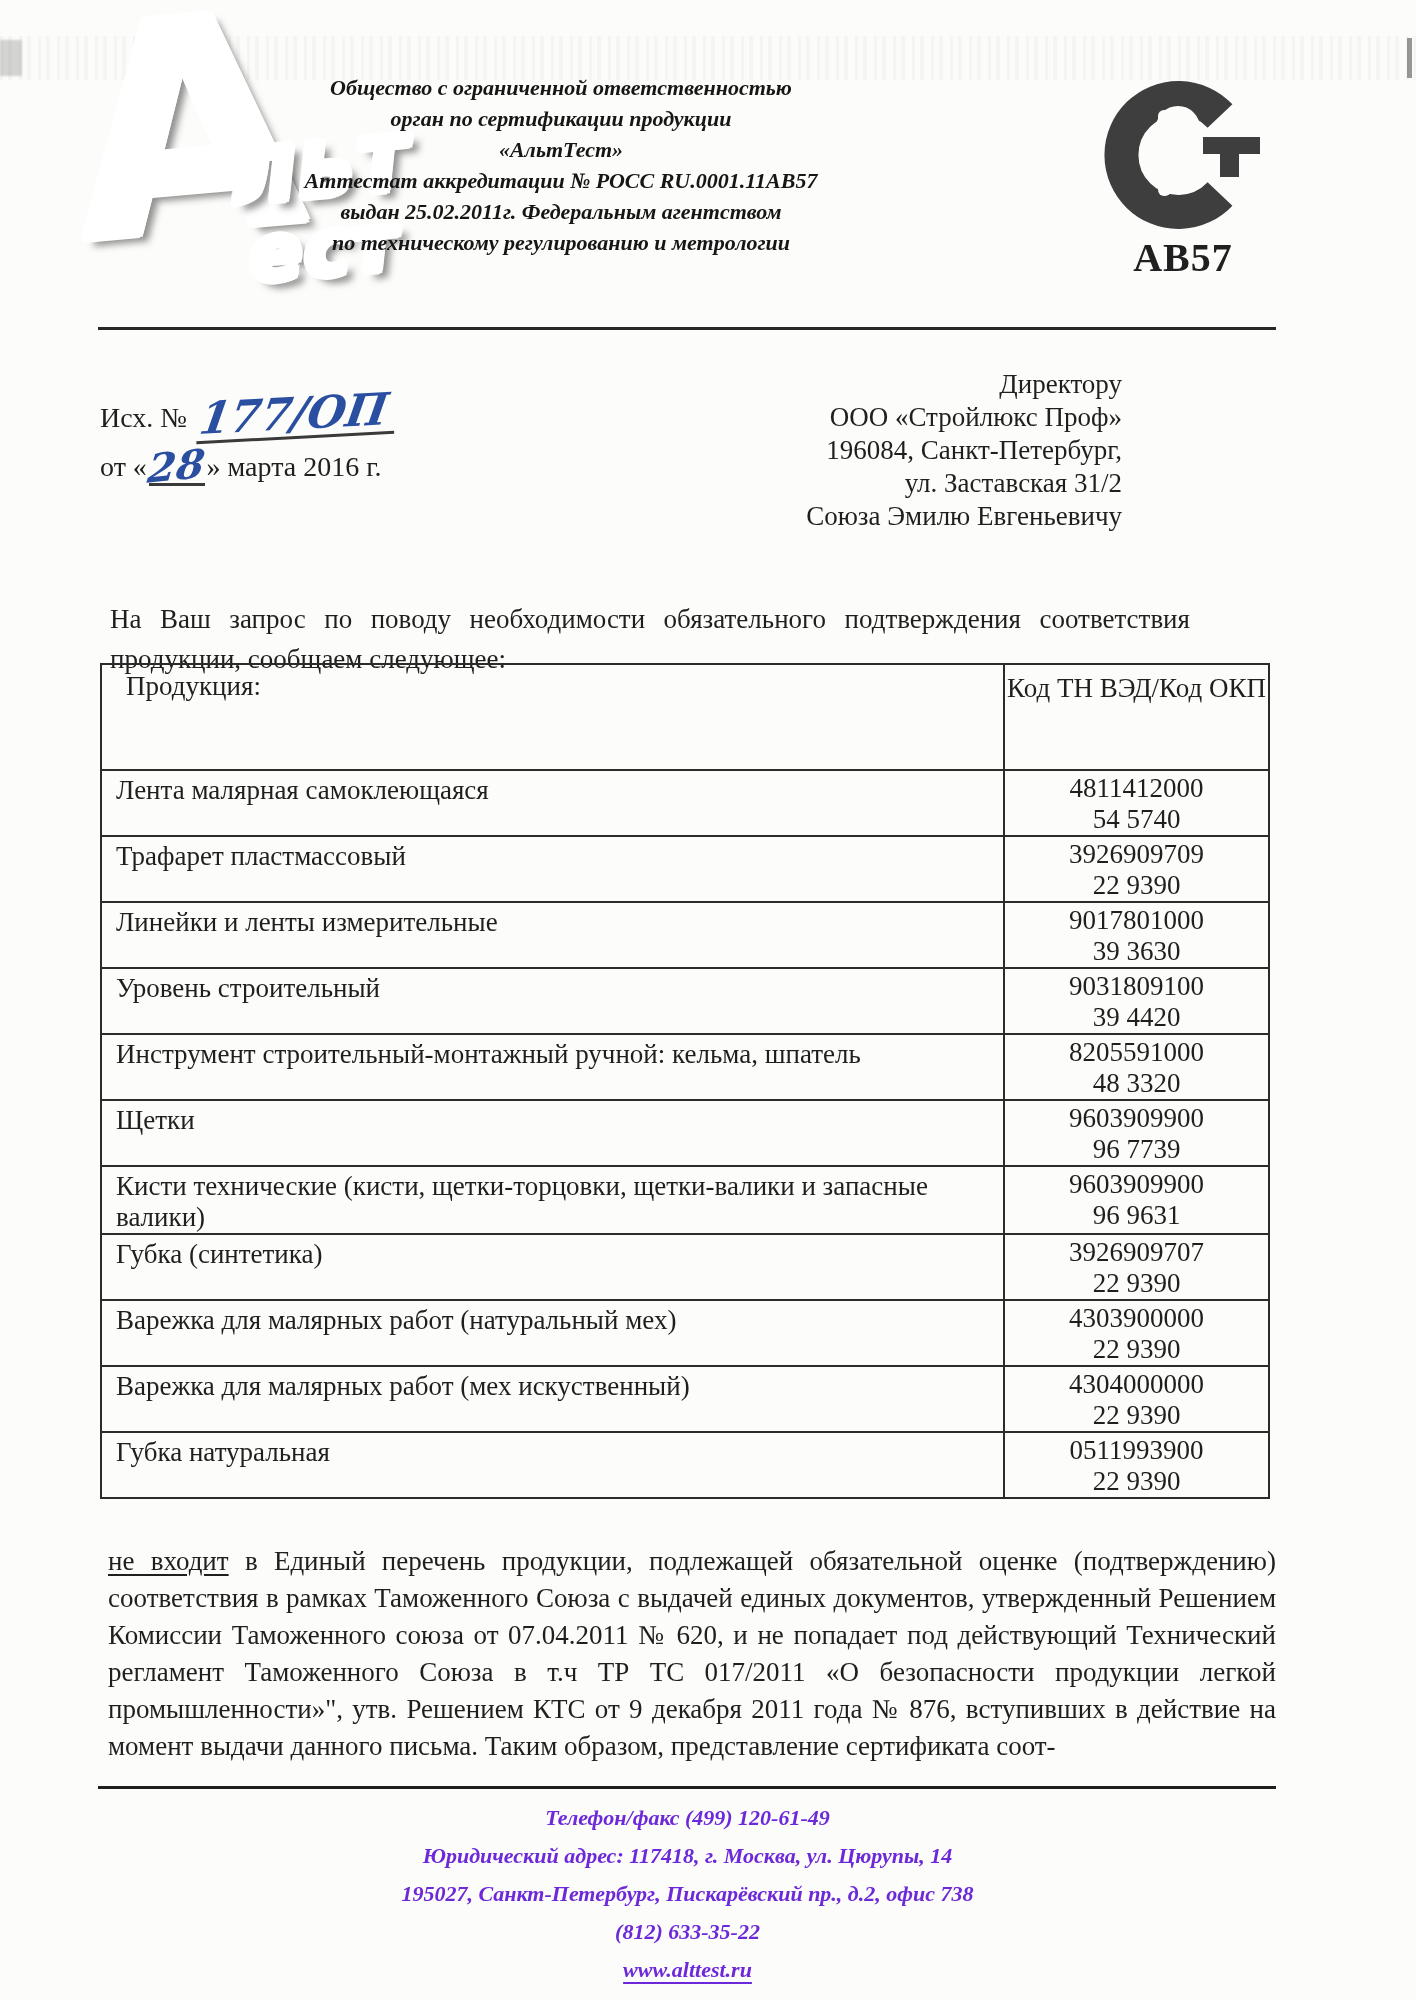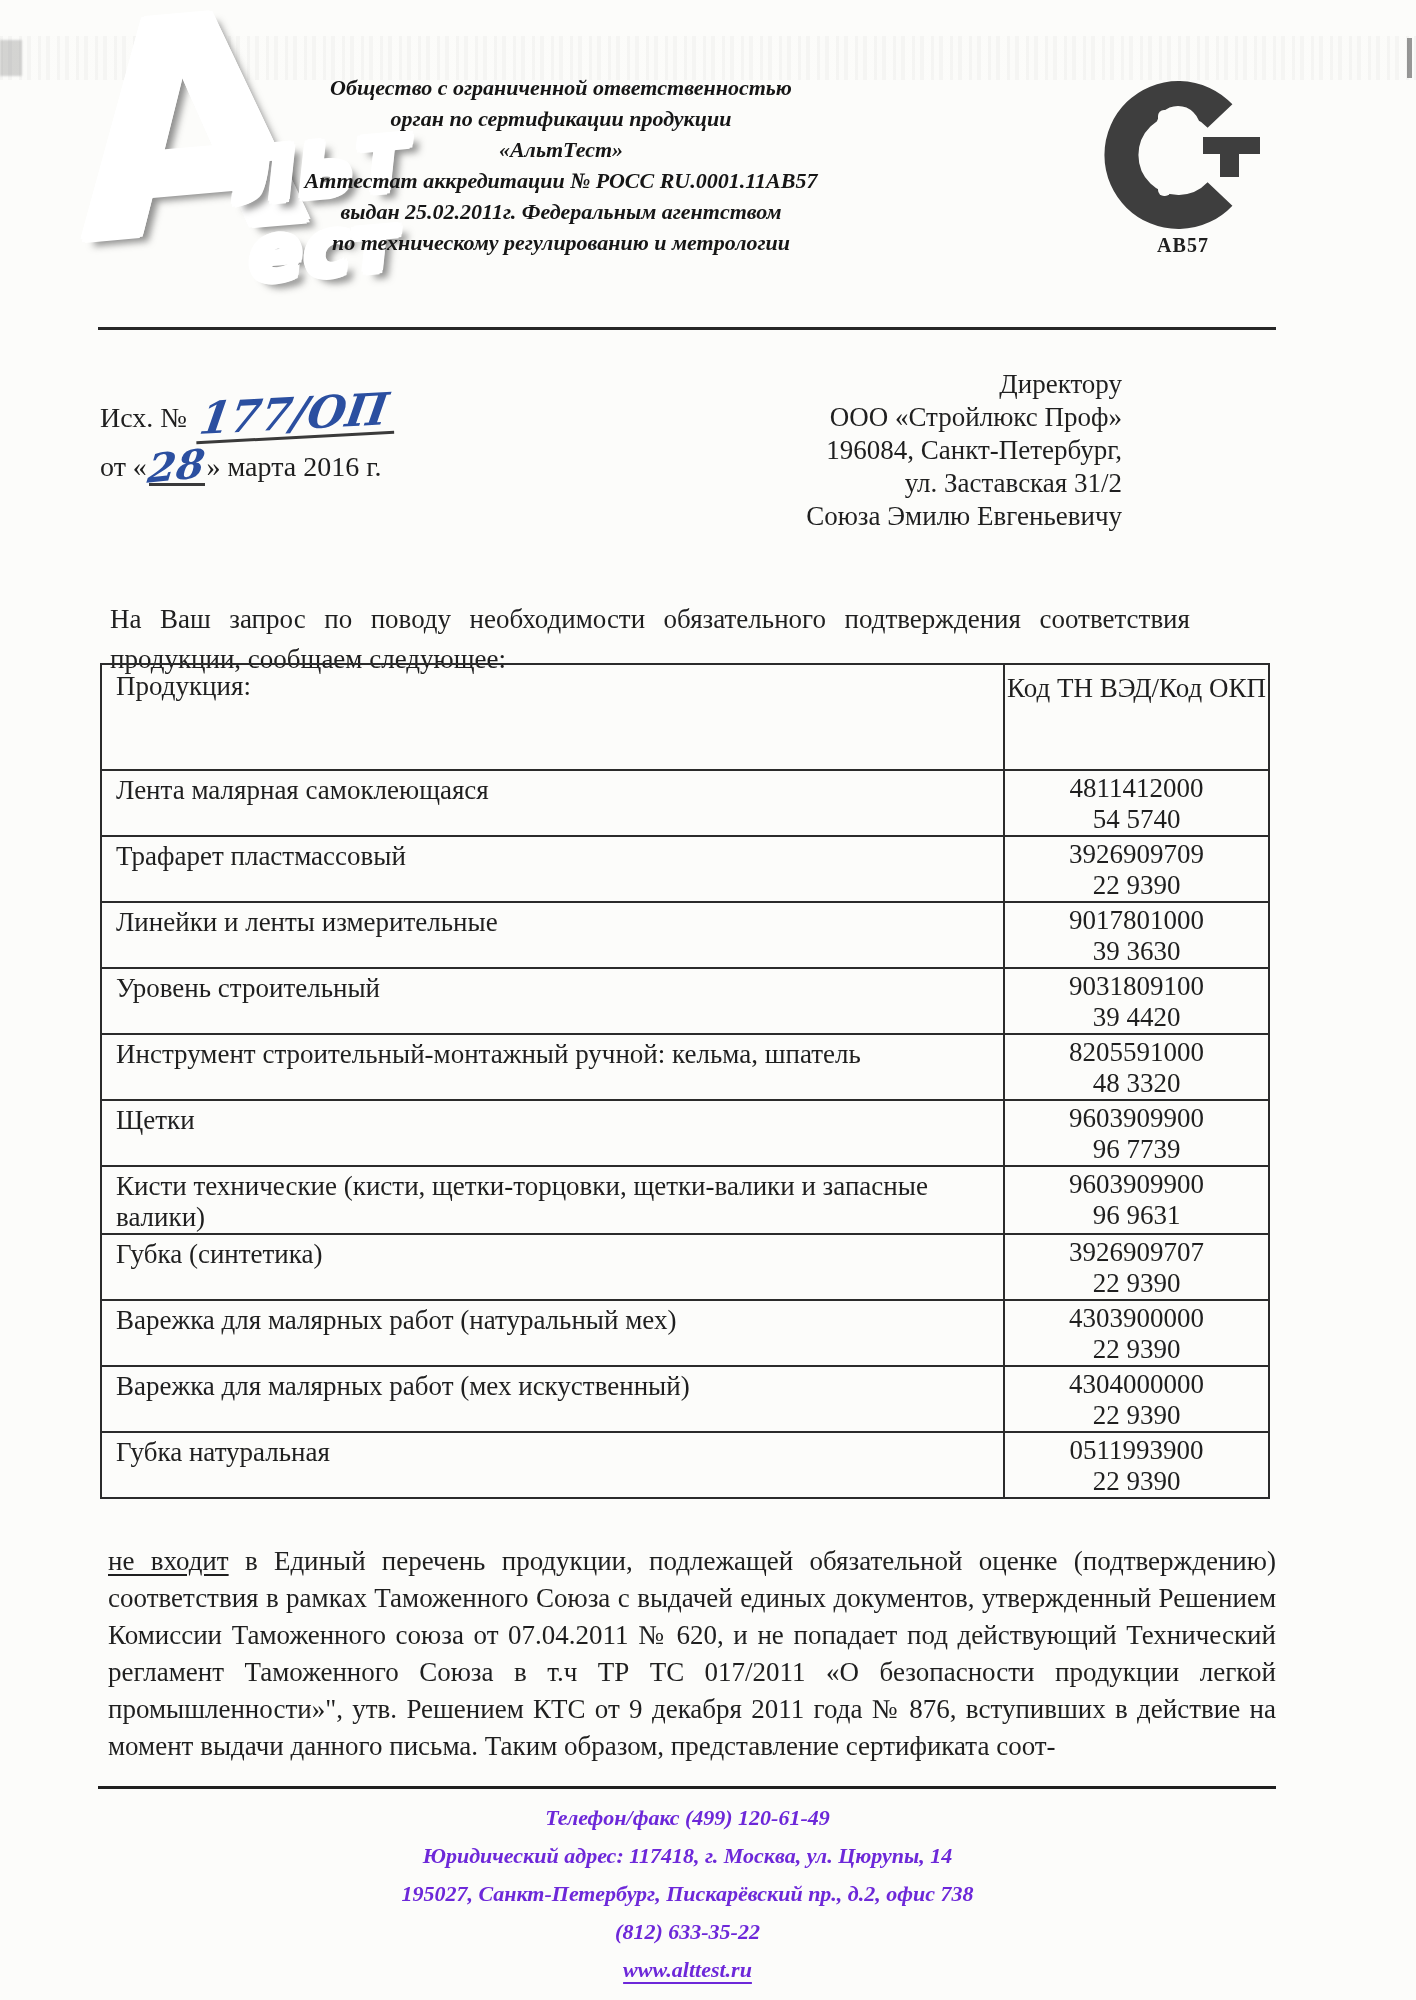--- a/index.html
+++ b/index.html
@@ -62,21 +62,21 @@
   
   .org-block {
     position: absolute; left: 250px; top: 72px; width: 622px;
     text-align: center; font-weight: 700; font-style: italic;
     font-size: 22px; line-height: 31px; color: #161616;
   }
 
   
   .rst { position: absolute; left: 1098px; top: 80px; width: 170px; text-align: center; }
   .rst svg { display: block; margin: 0 auto; }
-  .rst-code { margin-top: 4px; font-size: 20px; font-weight: 700; color: #202020; letter-spacing: 1px; }
+  .rst-code { margin-top: 4px; font-size: 40px; font-weight: 700; color: #202020; letter-spacing: 1px; }
 
   
   .rule-top    { position: absolute; left: 98px;  top: 327px;  width: 1178px; height: 3px; background: #272727; }
   .rule-footer { position: absolute; left: 98px;  top: 1786px; width: 1178px; height: 3px; background: #1f1f1f; }
 
   
   .ref-line1 { position: absolute; left: 100px; top: 390px; font-size: 28px; }
   .ref-line2 { position: absolute; left: 100px; top: 442px; font-size: 28px; }
   .hand {
     display: inline-block; color: #2b4fa0;
@@ -111,21 +111,21 @@
     position: absolute; left: 100px; top: 663px; width: 1168px;
     border-collapse: collapse; table-layout: fixed;
   }
   table.products th, table.products td {
     border: 2px solid #2b2b2b; vertical-align: top;
     font-size: 27px; font-weight: 400;
   }
   col.c-product { width: 903px; }
   col.c-code    { width: 265px; }
   tr.hdr th { height: 98px; }
-  th.h-product { text-align: left; padding: 6px 14px 0; }
+  th.h-product { text-align: left; padding: 6px 24px 0; }
   th.h-code    { text-align: right; padding: 6px 2px 0; line-height: 34px; }
   td.product   { text-align: left; padding: 4px 14px 0; line-height: 31px; }
   td.codes     { text-align: center; padding: 2px 4px 0; line-height: 31px; }
   tr.row { height: 66px; }
   td.codes .tnved, td.codes .okp { display: block; }
 
   
   .conclusion {
     position: absolute; left: 108px; top: 1516px; width: 1168px;
     font-size: 27px; line-height: 37px; text-align: justify;

